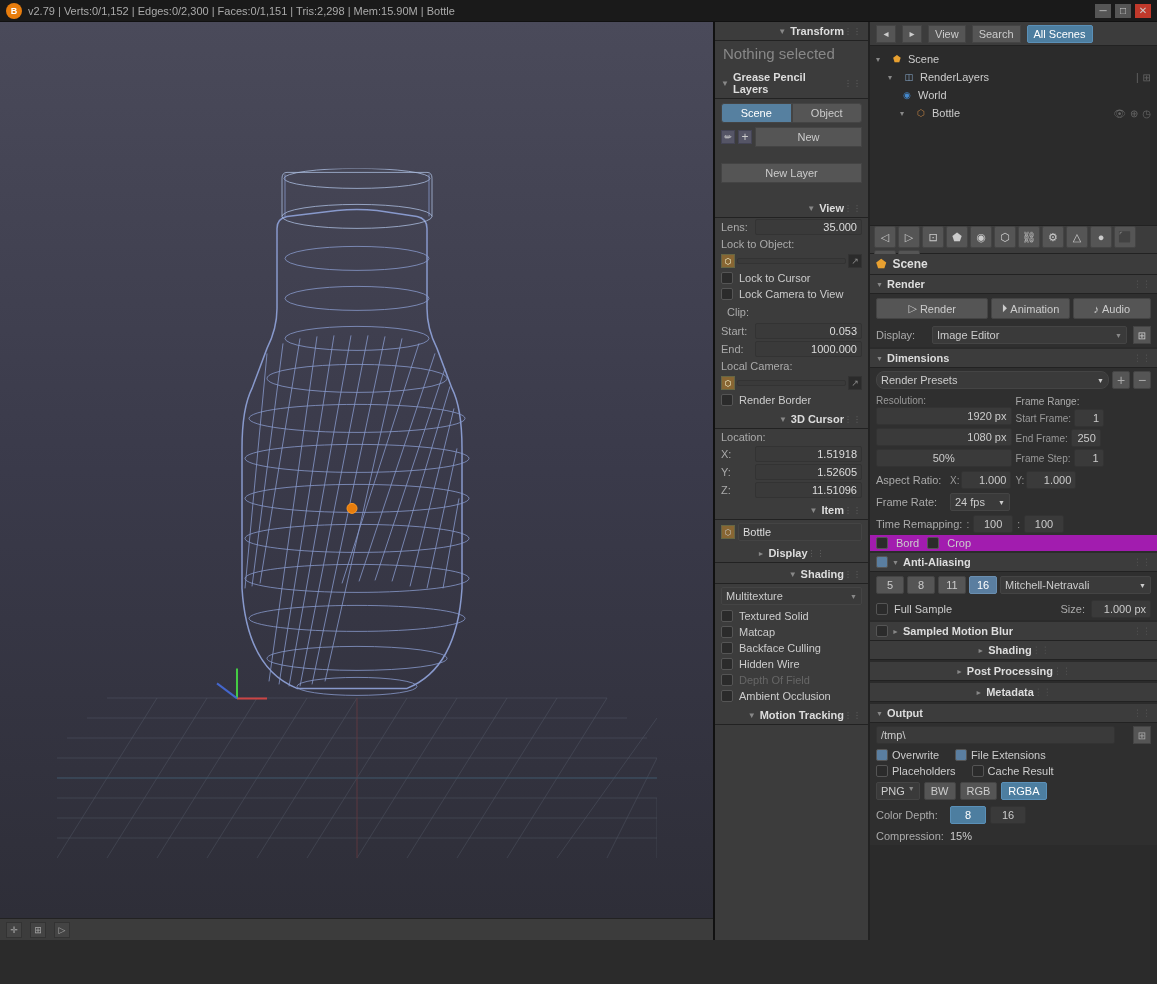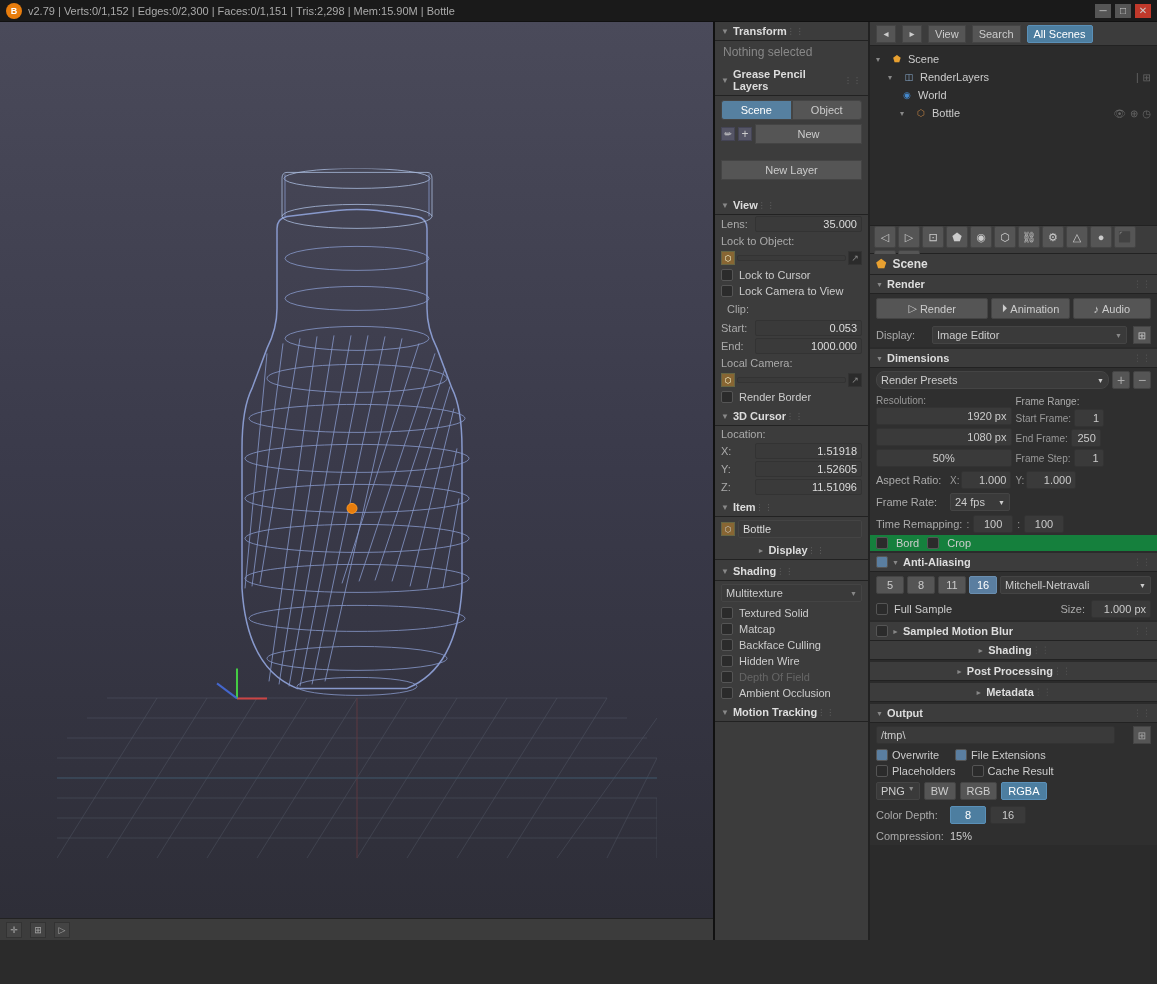--- a/index.html
+++ b/index.html
@@ -26,26 +26,26 @@
 
     
     #right-panels { display: flex; flex: 1; }
 
     
     #properties { width: 155px; background: #3c3c3c; border-right: 2px solid #222; overflow-y: auto; overflow-x: hidden; font-size: 11px; }
     #properties::-webkit-scrollbar { width: 4px; } 
     #properties::-webkit-scrollbar-track { background: #2b2b2b; }
     #properties::-webkit-scrollbar-thumb { background: #555; }
 
-    .panel-header { background: #3c3c3c; padding: 3px 6px; display: flex; align-items: center; justify-content: flex-start; border-bottom: 1px solid #222; cursor: pointer; }
+    .panel-header { background: #3c3c3c; padding: 3px 6px; display: flex; align-items: center; justify-content: flex-end; border-bottom: 1px solid #222; cursor: pointer; }
     .panel-header .panel-title { font-weight: bold; color: #ddd; display: flex; align-items: center; gap: 4px; }
     .panel-header .panel-title::before { content: '▼'; font-size: 8px; color: #888; }
     .panel-dots { color: #666; font-size: 8px; letter-spacing: 1px; }
 
-    .nothing-selected { color: #888; font-size: 12px; padding: 4px 8px; }
+    .nothing-selected { color: #888; font-size: 15px; padding: 4px 8px; }
 
     
     .toggle-row { display: flex; margin: 4px 6px; }
     .toggle-btn { flex: 1; padding: 3px 4px; background: #555; border: 1px solid #444; color: #ccc; font-size: 11px; cursor: pointer; text-align: center; }
     .toggle-btn.active { background: #5680a0; color: white; }
     .toggle-btn:first-child { border-radius: 3px 0 0 3px; }
     .toggle-btn:last-child { border-radius: 0 3px 3px 0; }
 
     
     .new-btn-row { margin: 3px 6px; display: flex; align-items: center; gap: 3px; }
@@ -203,21 +203,21 @@
     .frame-rate-row { display: flex; align-items: center; padding: 2px 6px; background: #2f2f2f; gap: 4px; }
     .fr-label { color: #aaa; min-width: 70px; }
     .fr-dropdown { background: #3a3a3a; border: 1px solid #444; padding: 2px 4px; color: #ccc; font-size: 11px; border-radius: 2px; cursor: pointer; width: 60px; display: flex; align-items: center; justify-content: space-between; }
     .fr-dropdown::after { content: '▼'; font-size: 7px; }
 
     .time-remap-row { display: flex; align-items: center; padding: 2px 6px; background: #2f2f2f; gap: 4px; }
     .tr-label { color: #aaa; min-width: 80px; }
     .tr-fields { display: flex; gap: 4px; align-items: center; }
     .tr-field { background: #3a3a3a; border: 1px solid #333; padding: 2px 4px; color: #ccc; font-size: 11px; border-radius: 2px; width: 40px; text-align: center; }
 
-    .bord-crop-row { display: flex; align-items: center; padding: 2px 6px; background: #15803d; gap: 8px; }
+    .bord-crop-row { display: flex; align-items: center; padding: 2px 6px; background: #a21caf; gap: 8px; }
 
     .sampled-mb-section { background: #3c3c3c; padding: 3px 6px; display: flex; align-items: center; justify-content: space-between; cursor: pointer; border-bottom: 1px solid #222; }
     .sampled-mb-title { font-weight: bold; color: #ddd; display: flex; align-items: center; gap: 4px; font-size: 11px; }
     .sampled-mb-title::before { content: '►'; font-size: 7px; color: #888; }
     .chk-small { width: 12px; height: 12px; border: 1px solid #555; background: #2b2b2b; border-radius: 2px; }
 
   </style>
 </head>
 <body>
 

